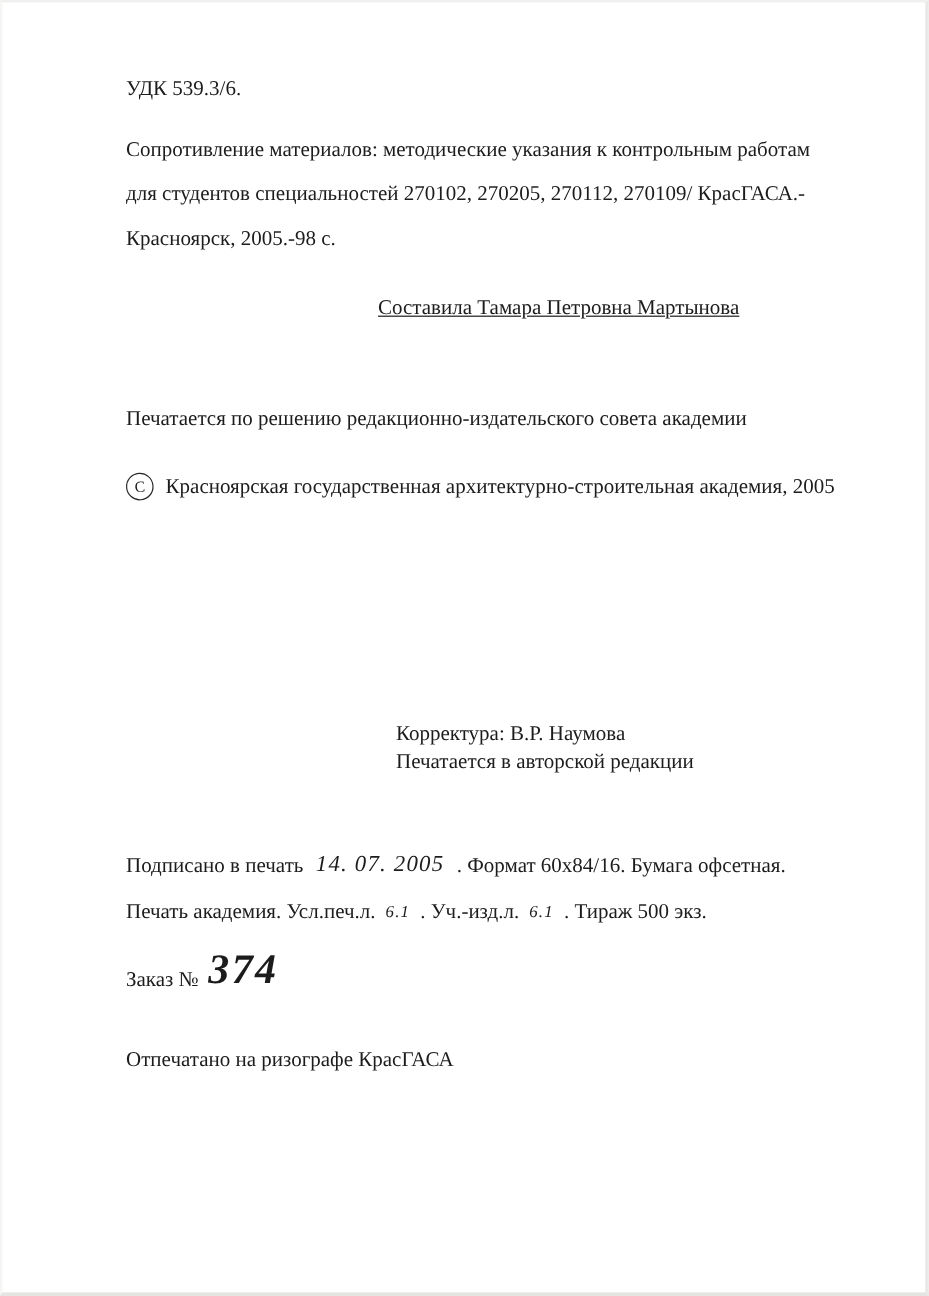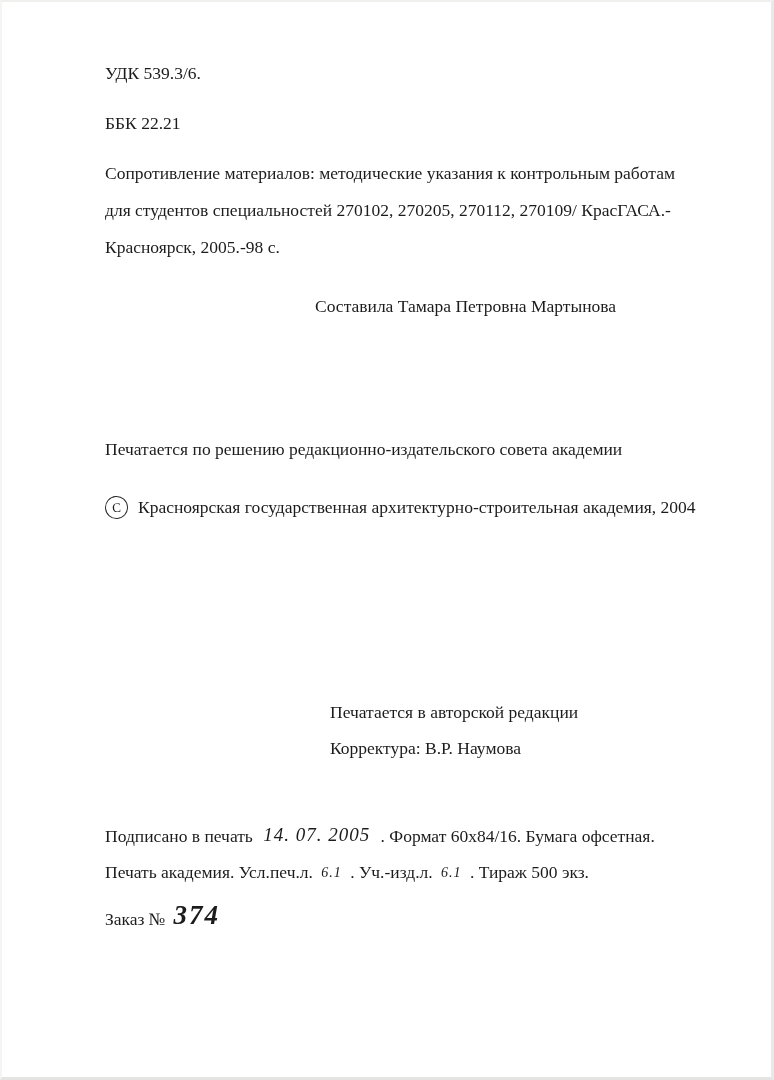--- a/index.html
+++ b/index.html
@@ -39,22 +39,23 @@
   .bbk-line { margin-top: 26px; }
   .biblio { 
     margin-top: 20px;
     line-height: 2.12;
     white-space: normal;
     max-width: 610px;
   }
   .compiler-line {
     margin-top: 28px;
     margin-left: 210px;
+    text-decoration: underline;
   }
-  .decision-line { margin-top: 120px; }
+  .decision-line { margin-top: 68px; }
   .copyright-line {
     margin-top: 34px;
     display: flex;
     align-items: center;
   }
   .copyright-circle {
     display: inline-flex;
     align-items: center;
     justify-content: center;
     width: 21px;
@@ -80,52 +81,51 @@
     letter-spacing: 1px;
     margin: 0 6px;
     position: relative;
     top: -1px;
   }
   .handwritten.small {
     font-size: 14px;
     margin: 0 4px;
   }
   .handwritten.order-number {
-    font-size: 27px;
+    font-size: 35px;
     font-weight: bold;
     letter-spacing: 2px;
     margin-left: 8px;
     top: 2px;
   }
 </style>
 </head>
 <body>
 
 <div class="scan-edge"></div>
 
 <div class="page">
 
   <div class="line udc-line">УДК  539.3/6.</div>
 
-  <div class="line bbk-line">ББК  22.21</div>
 
   <div class="biblio">Сопротивление материалов: методические указания к контрольным работам для студентов специальностей 270102, 270205, 270112, 270109/ КрасГАСА.- Красноярск, 2005.-98 с.</div>
 
   <div class="line compiler-line">Составила Тамара Петровна Мартынова</div>
 
   <div class="line decision-line">Печатается по решению редакционно-издательского совета академии</div>
 
   <div class="copyright-line">
     <span class="copyright-circle">С</span>
-    <span>Красноярская государственная архитектурно-строительная академия, 2004</span>
+    <span>Красноярская государственная архитектурно-строительная академия, 2005</span>
   </div>
 
   <div class="edition-block">
+    <div class="line proof-line">Корректура: В.Р. Наумова</div>
     <div class="line">Печатается в авторской редакции</div>
-    <div class="line proof-line">Корректура: В.Р. Наумова</div>
   </div>
 
   <div class="line printinfo-line">
     <span>Подписано в печать</span>
     <span class="handwritten">14. 07. 2005</span>
     <span>. Формат 60х84/16. Бумага офсетная.</span>
   </div>
 
   <div class="line printinfo-line2">
     <span>Печать академия. Усл.печ.л.</span>
@@ -133,15 +133,16 @@
     <span>. Уч.-изд.л.</span>
     <span class="handwritten small">6.1</span>
     <span>. Тираж 500 экз.</span>
   </div>
 
   <div class="order-line">
     <span>Заказ №</span>
     <span class="handwritten order-number">374</span>
   </div>
 
+  <div class="line printedat-line">Отпечатано на ризографе КрасГАСА</div>
 
 
 </div>
 
 </body></html>

